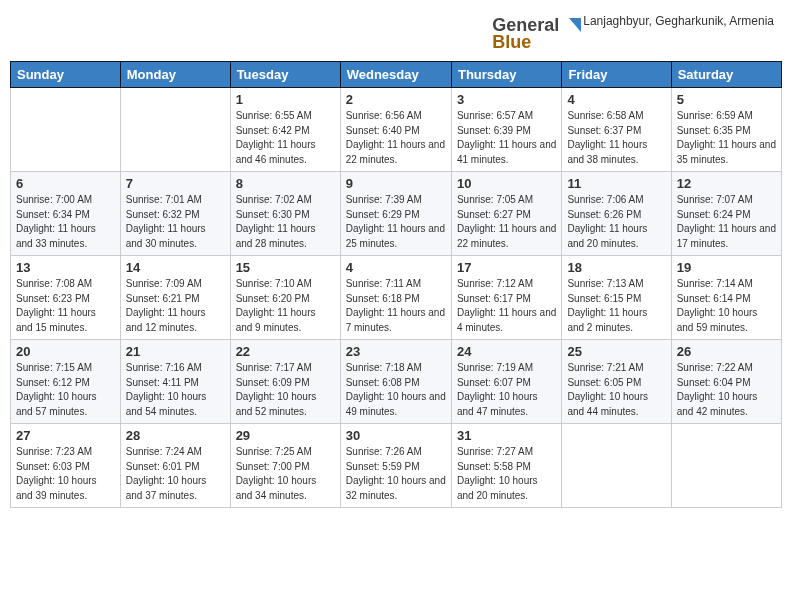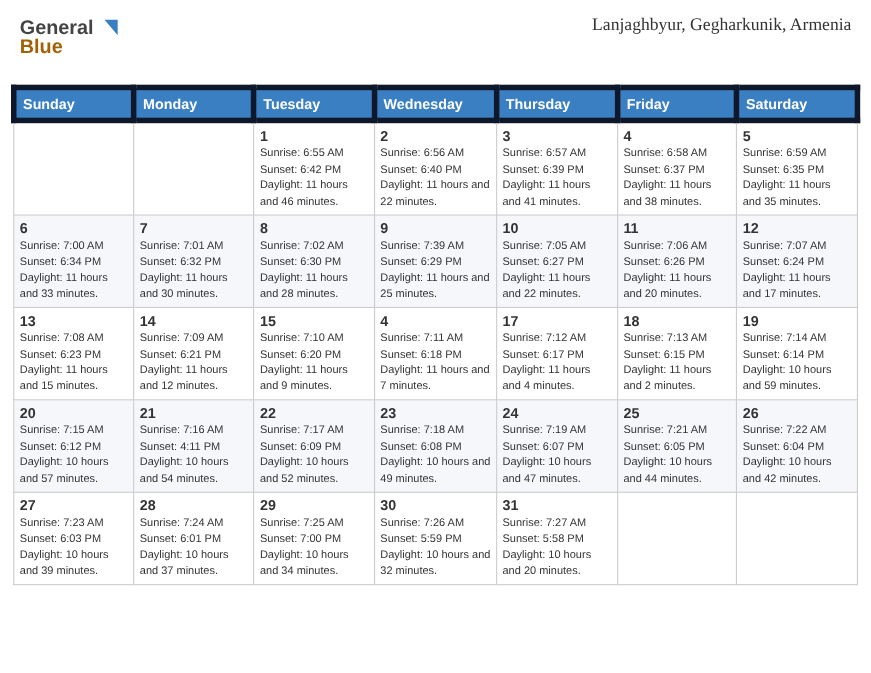--- a/index.html
+++ b/index.html
@@ -5,23 +5,23 @@
     * { box-sizing: border-box; margin: 0; padding: 0; }
     body {
       font-family: Arial, sans-serif;
       background: #fff;
       width: 792px;
       min-height: 612px;
       padding: 10px;
     }
     .header {
       display: flex;
-      justify-content: space-between;
+      justify-content: flex-end;
       align-items: flex-start;
-      margin-bottom: 20px;
+      margin-bottom: 4px;
       padding: 4px 8px;
     }
     .logo {
       display: flex;
       flex-direction: column;
       align-items: flex-start;
     }
     .logo-row {
       display: flex;
       align-items: center;
@@ -29,37 +29,36 @@
     .title-section {
       text-align: right;
     }
     .month-title {
       font-size: 36px;
       font-weight: bold;
       color: #333;
       line-height: 1.1;
     }
     .location-title {
-      font-size: 16px;
+      font-size: 12px;
       color: #333;
-      font-family: Liberation Serif, serif;
     }
     .calendar {
       width: 100%;
       border-collapse: collapse;
       border: 1px solid #ccc;
     }
     .calendar th {
       background-color: #3a7fc1;
       color: #fff;
       text-align: left;
       padding: 5px 6px;
       font-size: 13px;
       font-weight: bold;
-      border: 5px solid #0f172a;
+      border: 1px solid #0f172a;
     }
     .calendar td {
       vertical-align: top;
       border: 1px solid #ccc;
       padding: 4px 5px;
       width: 113px;
       min-height: 80px;
       background: #fff;
       font-size: 10.5px;
       color: #333;

